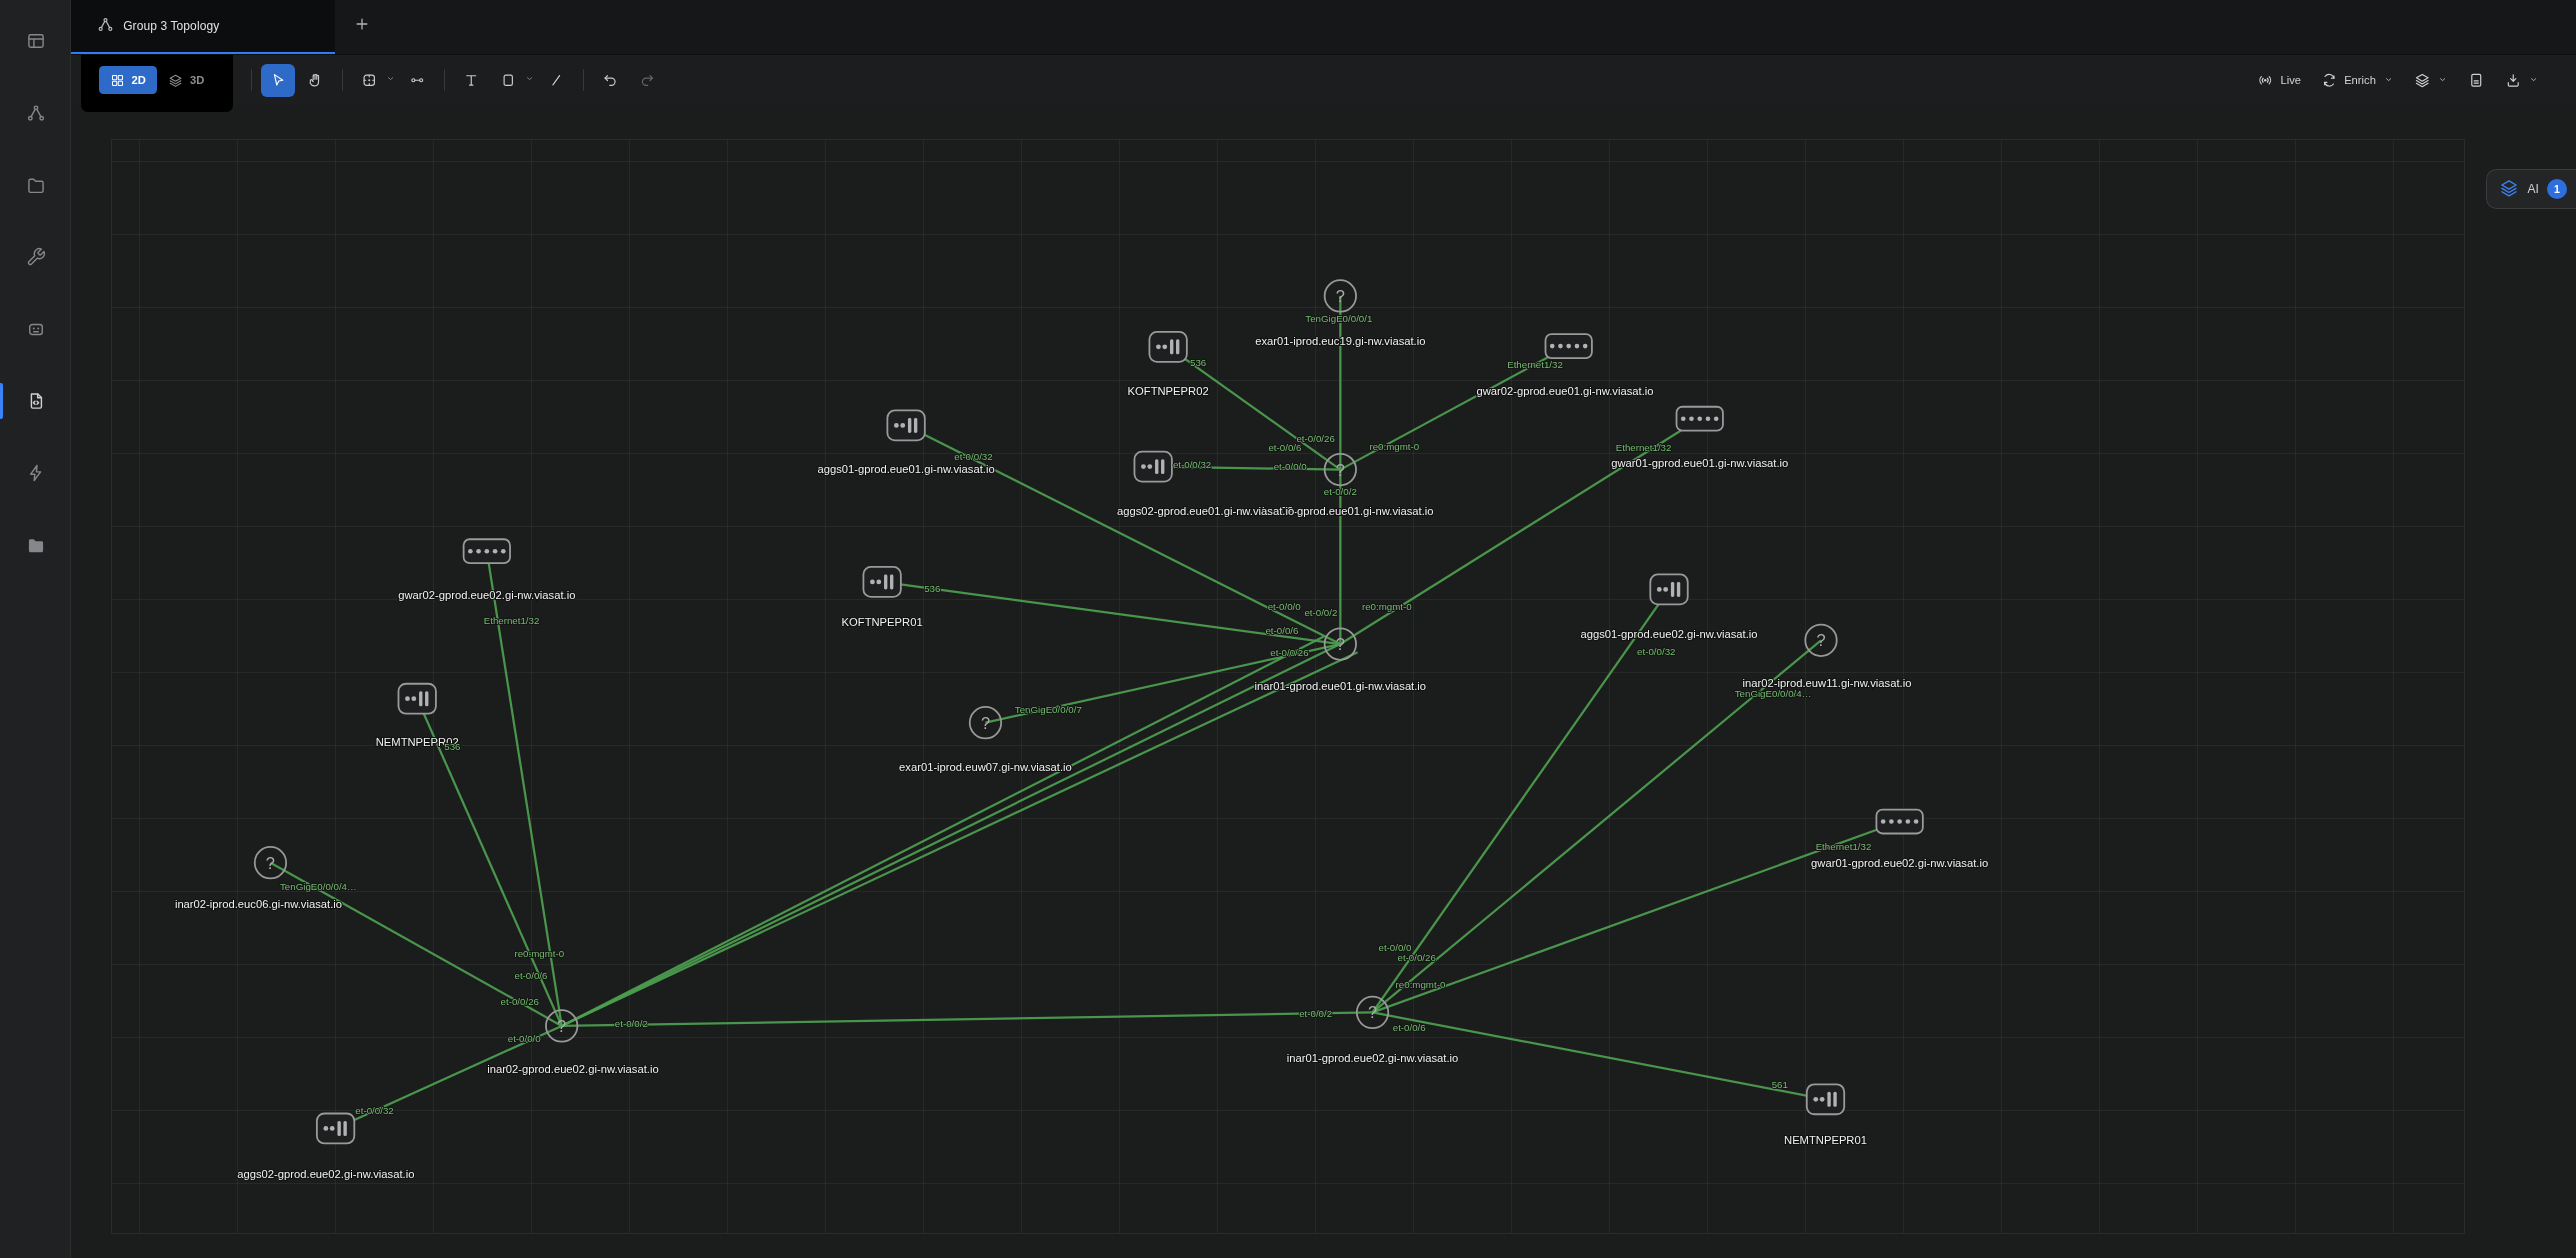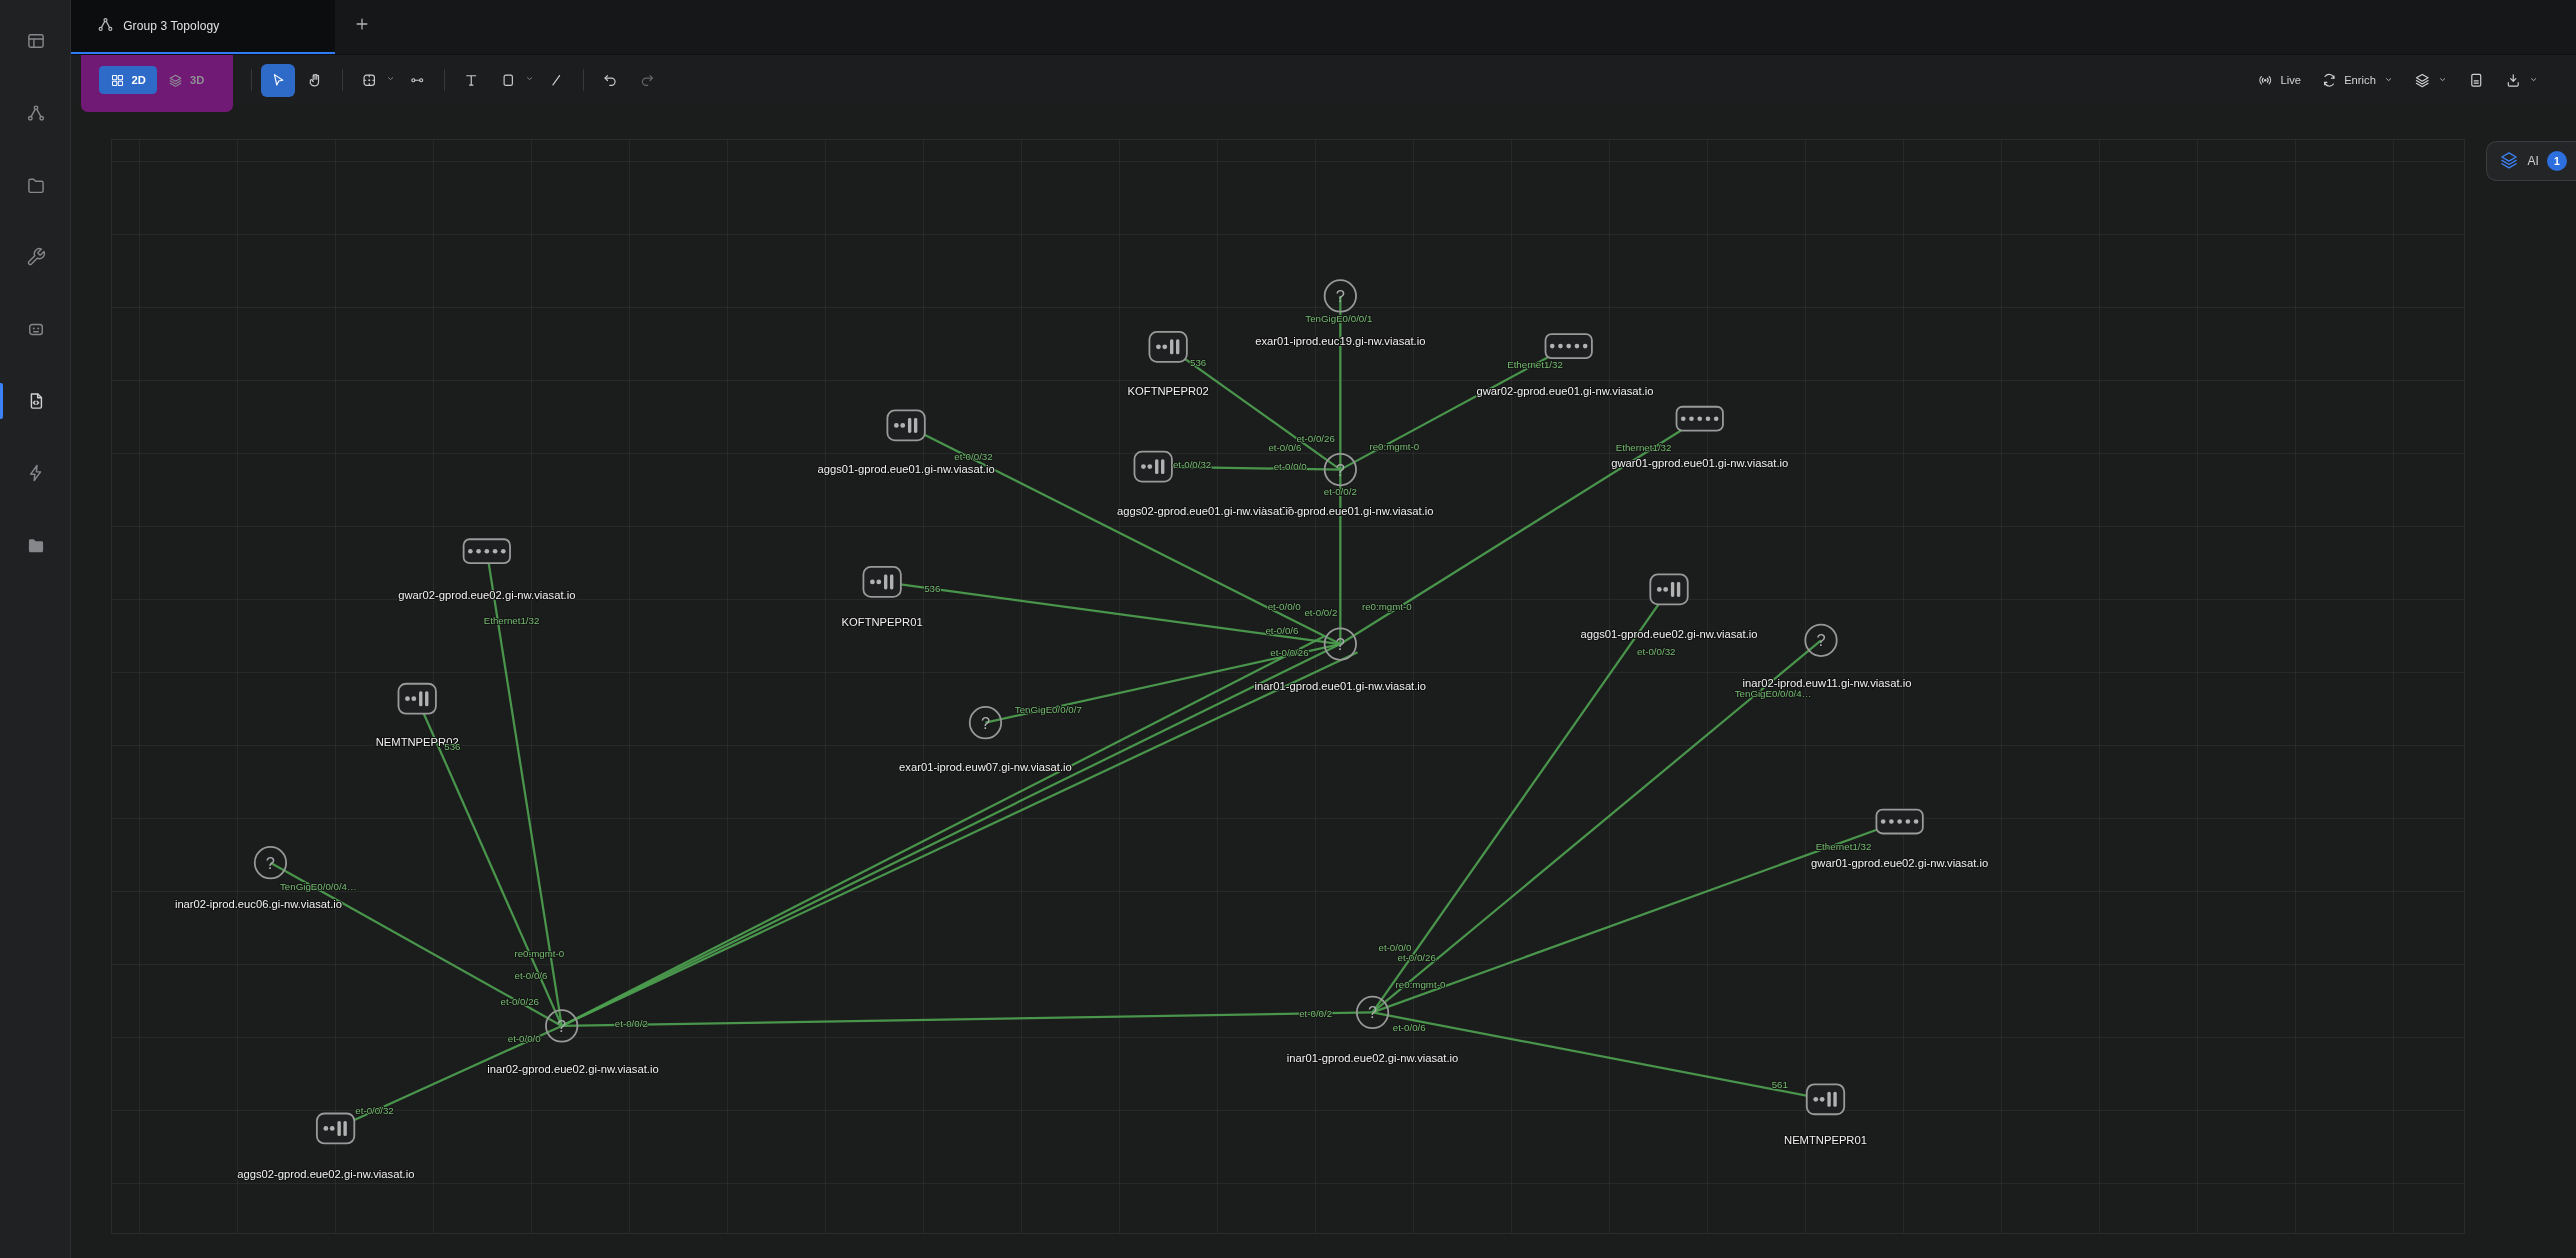--- a/index.html
+++ b/index.html
@@ -11,21 +11,21 @@
   .sb-item.active{color:#cfd1d4}
   .sb-item.active .active-bar{position:absolute;left:0;top:18px;bottom:18px;width:3px;border-radius:0 2.2px 2.2px 0;background:#3b82f6}
   .sb-item svg{display:block}
   
   .tabbar{position:absolute;left:71px;top:0;right:0;height:55px;background:#161718;border-bottom:0.7px solid #0e0f10;z-index:30;display:flex;align-items:stretch}
   .tab{width:264px;background:#0c0d0e;border-bottom:2.2px solid #2f7cf6;display:flex;align-items:center;gap:9.7px;padding:0 0 0 25.5px;color:#b9babc;cursor:pointer}
   .tab-label{color:#e2e3e4;font-size:12px;letter-spacing:0.1px}
   .newtab{width:36px;height:36px;margin:7.5px 0 0 9px;border:none;background:transparent;color:#b3b5b7;display:flex;align-items:center;justify-content:center;cursor:pointer}
   
   .toolbar{position:absolute;left:71px;top:55px;right:0;height:50px;background:#1b1d1e;display:flex;align-items:center;padding:0 37px 0 9.7px;z-index:20}
-  .seg{display:flex;background:#701a75;border-radius:6.7px;padding:18px;margin-right:9px}
+  .seg{display:flex;background:#000000;border-radius:6.7px;padding:18px;margin-right:9px}
   .seg-btn{display:flex;align-items:center;gap:6.7px;height:28.5px;padding:0 11.2px;border-radius:4.5px;font-size:11.2px;font-weight:700;color:#8e9093;cursor:pointer}
   .seg-btn.active{background:#2e6bc9;color:#fff}
   .tb-btn{width:34px;height:33px;border-radius:6px;display:flex;align-items:center;justify-content:center;color:#c9cbcd;cursor:pointer;margin:0 1.5px}
   .tb-btn.active{background:#2e6bc9;color:#fff}
   .tb-btn.disabled{color:#63666a}
   .tb-chev{color:#9a9c9e;margin:0 3px 0 -3px;cursor:pointer}
   .tb-div{width:0.7px;height:22.5px;background:#36383a;margin:0 8.2px}
   .tb-right{margin-left:auto;display:flex;align-items:flex-start;gap:20px}
   .tb-right .ritem{display:flex;align-items:center;gap:6.7px;color:#d2d3d5;font-size:11.2px;cursor:pointer}
   .tb-right .ritem svg{color:#cfd1d3}
@@ -34,21 +34,21 @@
   .grid{position:absolute;left:40px;top:34px;width:2354px;height:1095px;border:0.7px solid #2b2c2d;
     background-image:linear-gradient(to right,rgba(255,255,255,.05) 0.7px,transparent 0.7px),
                      linear-gradient(to bottom,rgba(255,255,255,.05) 0.7px,transparent 0.7px);
     background-size:98px 73px;background-position:27px 21px;}
   svg.topo{position:absolute;left:0;top:0}
   .edge{stroke:#4da050;stroke-width:3;opacity:.92}
   .n-label{font-family:"Liberation Sans",sans-serif;font-size:15px;fill:#f1f1f1;stroke:#121212;stroke-width:3px;paint-order:stroke;text-anchor:middle}
   .p-label{font-family:"Liberation Sans",sans-serif;font-size:13px;fill:#74ba70;stroke:#141414;stroke-width:2.4px;paint-order:stroke;text-anchor:middle}
   .q-mark{font-family:"Liberation Sans",sans-serif;font-size:22px;fill:#a9abad;text-anchor:middle}
   
-  .ai-panel{position:absolute;right:0;top:36px;height:40px;padding:0 9px 0 12.7px;background:#232527;border:0.7px solid #3a3c3f;border-right:none;border-radius:10.5px 0 0 10.5px;display:flex;align-items:center;gap:8.2px;z-index:15}
+  .ai-panel{position:absolute;right:0;top:64px;height:40px;padding:0 9px 0 12.7px;background:#232527;border:0.7px solid #3a3c3f;border-right:none;border-radius:10.5px 0 0 10.5px;display:flex;align-items:center;gap:8.2px;z-index:15}
   .ai-label{color:#cfd1d3;font-size:12px;font-weight:500}
   .ai-badge{width:20px;height:20px;border-radius:50%;background:#2e6fe0;color:#fff;font-size:10.5px;font-weight:700;display:flex;align-items:center;justify-content:center}
 </style>
 </head>
 <body>
 
 <nav class="sidebar" id="sidebar">
     <div style="height:5.2px"></div>
     <div class="sb-item">
       <svg viewBox="0 0 24 24" width="20" height="20" fill="none" stroke="currentColor" stroke-width="1.7" stroke-linecap="round" stroke-linejoin="round">

